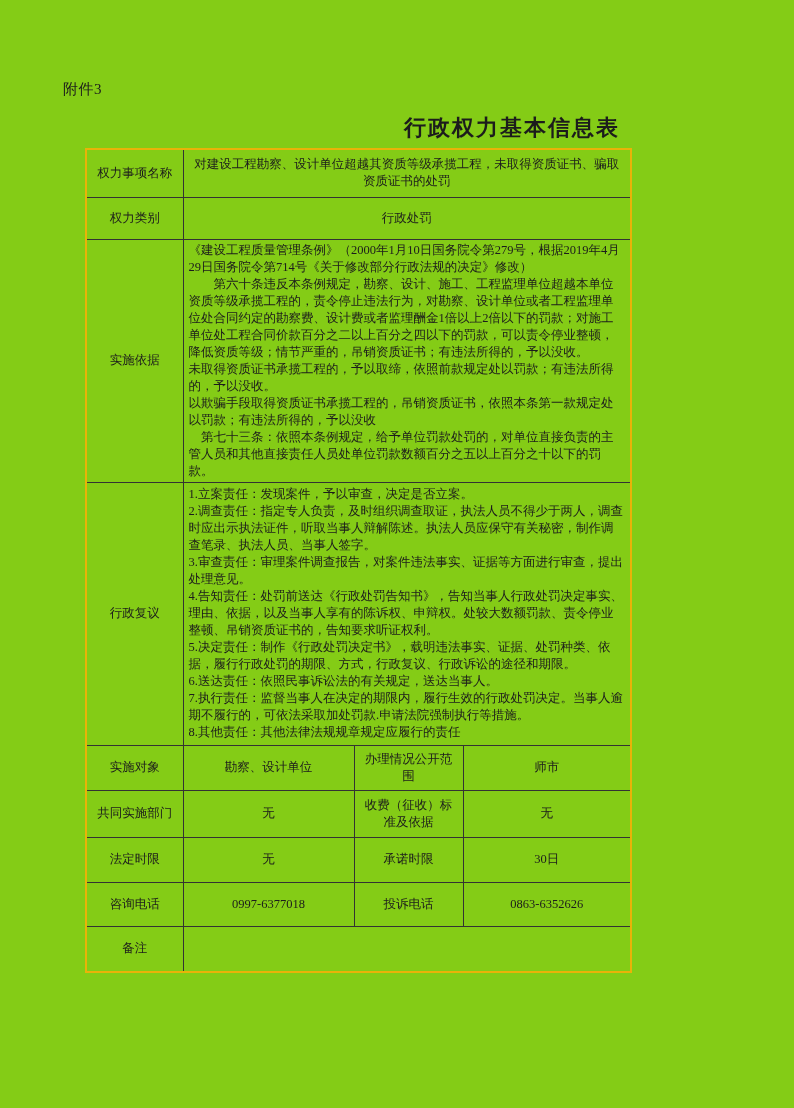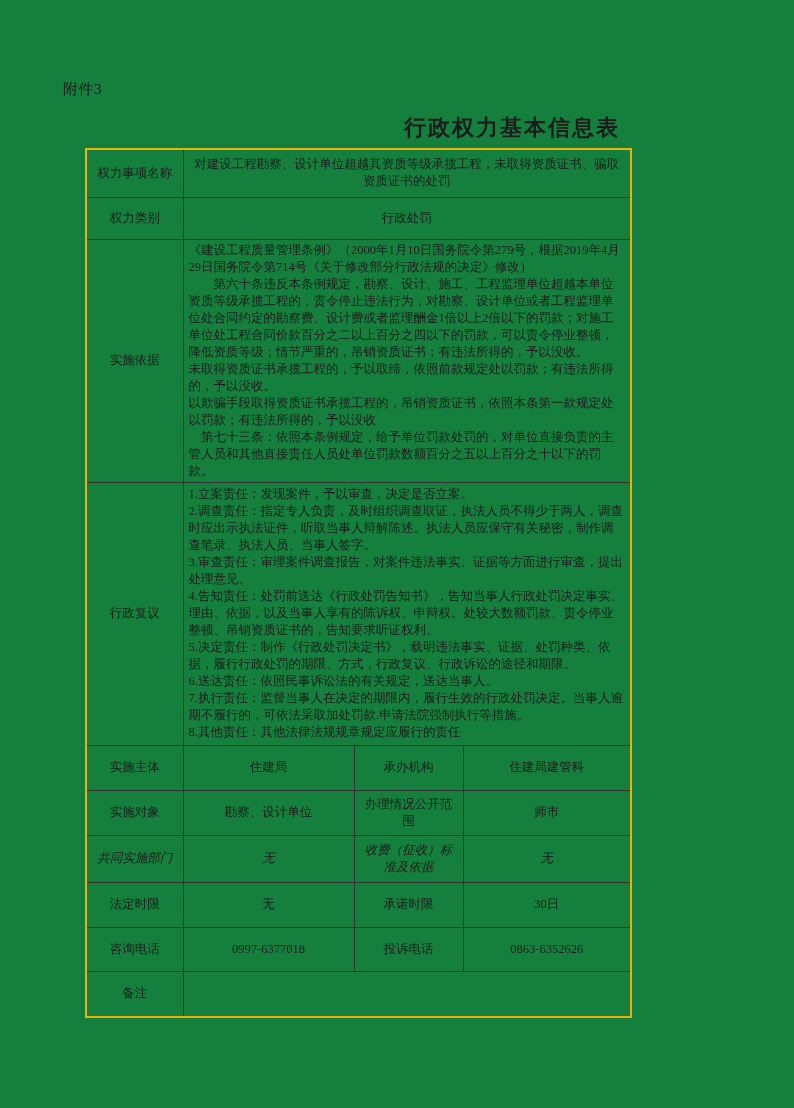--- a/index.html
+++ b/index.html
@@ -1,21 +1,21 @@
 <!DOCTYPE html>
 <html><head>
 <meta charset="utf-8">
 <style>
   * { margin: 0; padding: 0; box-sizing: border-box; }
   html, body { background: #ffffff; }
   .page {
     position: relative;
     width: 794px;
     height: 1108px;
-    background: #15803d;
+    background: #84cc16;
     font-family: "Liberation Serif", "DejaVu Serif", serif;
     color: #1c1c1c;
     overflow: hidden;
   }
   .attachment {
     position: absolute;
     left: 63px;
     top: 80px;
     font-size: 15px;
     letter-spacing: 0.5px;
@@ -61,21 +61,21 @@
   .para, .duty {
     white-space: pre-wrap;
     text-align: left;
   }
   tr.r1  { height: 48px; }
   tr.r2  { height: 42px; }
   tr.r3  { height: 242px; }
   tr.r4  { height: 263px; }
   tr.r5  { height: 45px; }
   tr.r6  { height: 45px; margin-left: 24px; }
-  tr.r7  { height: 47px; font-style: italic; }
+  tr.r7  { height: 47px; }
   tr.r8  { height: 45px; }
   tr.r9  { height: 44px; }
   tr.r10 { height: 46px; }
 </style>
 </head>
 <body>
 
 <div class="page">
 
   <div class="attachment">附件3</div>
@@ -118,26 +118,20 @@
           <div class="duty">2.调查责任：指定专人负责，及时组织调查取证，执法人员不得少于两人，调查时应出示执法证件，听取当事人辩解陈述。执法人员应保守有关秘密，制作调查笔录、执法人员、当事人签字。</div>
           <div class="duty">3.审查责任：审理案件调查报告，对案件违法事实、证据等方面进行审查，提出处理意见。</div>
           <div class="duty">4.告知责任：处罚前送达《行政处罚告知书》，告知当事人行政处罚决定事实、理由、依据，以及当事人享有的陈诉权、申辩权。处较大数额罚款、责令停业整顿、吊销资质证书的，告知要求听证权利。</div>
           <div class="duty">5.决定责任：制作《行政处罚决定书》，载明违法事实、证据、处罚种类、依据，履行行政处罚的期限、方式，行政复议、行政诉讼的途径和期限。</div>
           <div class="duty">6.送达责任：依照民事诉讼法的有关规定，送达当事人。</div>
           <div class="duty">7.执行责任：监督当事人在决定的期限内，履行生效的行政处罚决定。当事人逾期不履行的，可依法采取加处罚款.申请法院强制执行等措施。</div>
           <div class="duty">8.其他责任：其他法律法规规章规定应履行的责任</div>
         </td>
       </tr>
 
-      <tr class="r5">
-        <td class="lbl">实施主体</td>
-        <td class="val">住建局</td>
-        <td class="lbl">承办机构</td>
-        <td class="val">住建局建管科</td>
-      </tr>
 
       <tr class="r6">
         <td class="lbl">实施对象</td>
         <td class="val">勘察、设计单位</td>
         <td class="lbl">办理情况公开范围</td>
         <td class="val">师市</td>
       </tr>
 
       <tr class="r7">
         <td class="lbl">共同实施部门</td>

